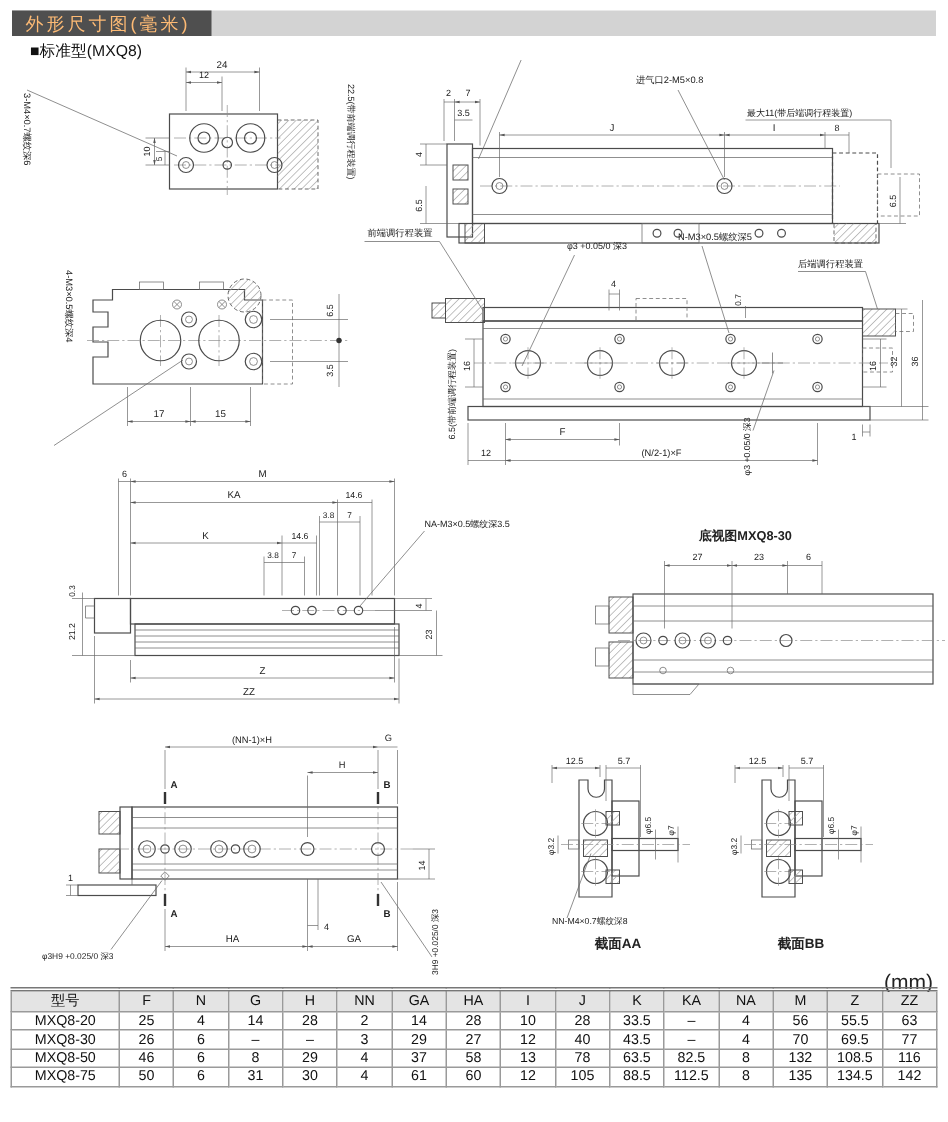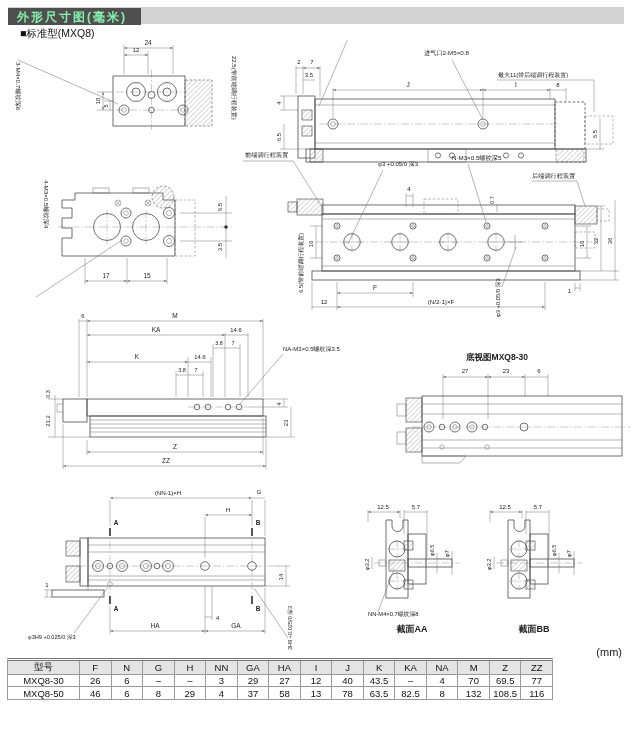--- a/index.html
+++ b/index.html
@@ -3,37 +3,37 @@
 <meta charset="utf-8">
 <style>
   html,body { margin:0; padding:0; }
   body {
     width:632px; height:748px; position:relative; background:#fff;
     font-family:"Liberation Sans", sans-serif; color:#222;
     overflow:hidden;
   }
   .titlebar { position:absolute; top:7px; left:8px; width:616px; height:17px; background:#d3d3d3; }
   .titlechip {
-    display:inline-block; height:17px; box-sizing:border-box; background:#4f4f4f; color:#86efac;
-    font-size:12px; font-weight:700; line-height:14px; padding:2px 14px 1px 9px; letter-spacing:2px;
+    display:inline-block; height:17px; box-sizing:border-box; background:#4f4f4f; color:#fdba74;
+    font-size:12px; font-weight:400; line-height:14px; padding:2px 14px 1px 9px; letter-spacing:2px;
   }
   .subtitle { position:absolute; top:27px; left:20px; font-size:10.5px; color:#111; }
   svg.draw { position:absolute; top:40px; left:0; }
   svg.draw text { fill:#222; }
   .ln   { fill:none; stroke:#4b4b4b; stroke-width:.8; }
   .lt   { fill:none; stroke:#6a6a6a; stroke-width:.5; }
   .dim  { fill:none; stroke:#666;    stroke-width:.45; }
   .cl   { fill:none; stroke:#8a8a8a; stroke-width:.45; stroke-dasharray:8 2 1.5 2; }
   .dash { stroke-dasharray:2.6 1.8; }
   .hat  { fill:url(#hp); stroke:#4b4b4b; stroke-width:.65; }
   .hatd { fill:url(#hp); stroke:#4b4b4b; stroke-width:.55; stroke-dasharray:2.6 1.8; }
   .dot  { fill:#333; stroke:none; }
-  .unit { position:absolute; top:646px; right:10px; font-size:11px; color:#222; }
+  .unit { position:absolute; top:646px; right:10px; font-size:14px; color:#222; }
   table.dims {
-    position:absolute; top:658px; left:7px; width:546px;
+    position:absolute; top:658px; left:7px; width:618px;
     border-collapse:collapse; table-layout:fixed; font-size:9.5px; color:#111;
     border:1px solid #777; border-top:3px double #777;
   }
   table.dims th, table.dims td {
     border:1px solid #9a9a9a; text-align:center; padding:0 1px; height:11.4px;
     font-weight:400; overflow:hidden; white-space:nowrap;
   }
   table.dims thead th { background:#e4e4e4; }
 </style>
 </head>
@@ -560,20 +560,38 @@
         <th>K</th>
         <th>KA</th>
         <th>NA</th>
         <th>M</th>
         <th>Z</th>
         <th>ZZ</th>
       </tr>
     </thead>
   <tbody id="tb">
       <tr>
+        <td>MXQ8-20</td>
+        <td>25</td>
+        <td>4</td>
+        <td>14</td>
+        <td>28</td>
+        <td>2</td>
+        <td>14</td>
+        <td>28</td>
+        <td>10</td>
+        <td>28</td>
+        <td>33.5</td>
+        <td>–</td>
+        <td>4</td>
+        <td>56</td>
+        <td>55.5</td>
+        <td>63</td>
+      </tr>
+      <tr>
         <td>MXQ8-30</td>
         <td>26</td>
         <td>6</td>
         <td>–</td>
         <td>–</td>
         <td>3</td>
         <td>29</td>
         <td>27</td>
         <td>12</td>
         <td>40</td>
@@ -595,14 +613,32 @@
         <td>58</td>
         <td>13</td>
         <td>78</td>
         <td>63.5</td>
         <td>82.5</td>
         <td>8</td>
         <td>132</td>
         <td>108.5</td>
         <td>116</td>
       </tr>
+      <tr>
+        <td>MXQ8-75</td>
+        <td>50</td>
+        <td>6</td>
+        <td>31</td>
+        <td>30</td>
+        <td>4</td>
+        <td>61</td>
+        <td>60</td>
+        <td>12</td>
+        <td>105</td>
+        <td>88.5</td>
+        <td>112.5</td>
+        <td>8</td>
+        <td>135</td>
+        <td>134.5</td>
+        <td>142</td>
+      </tr>
     </tbody>
 </table>
 
 </body></html>

